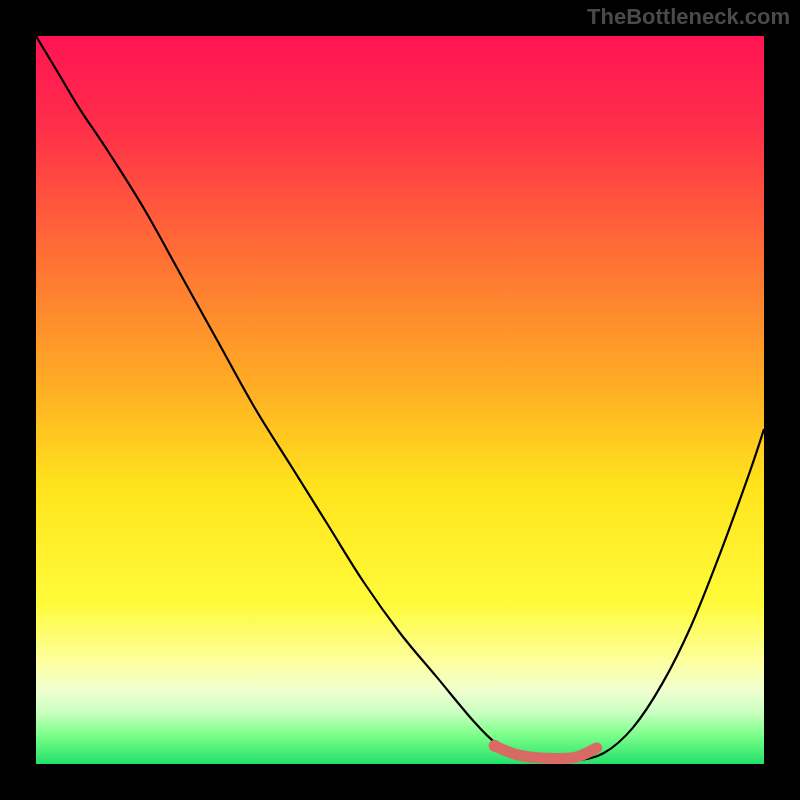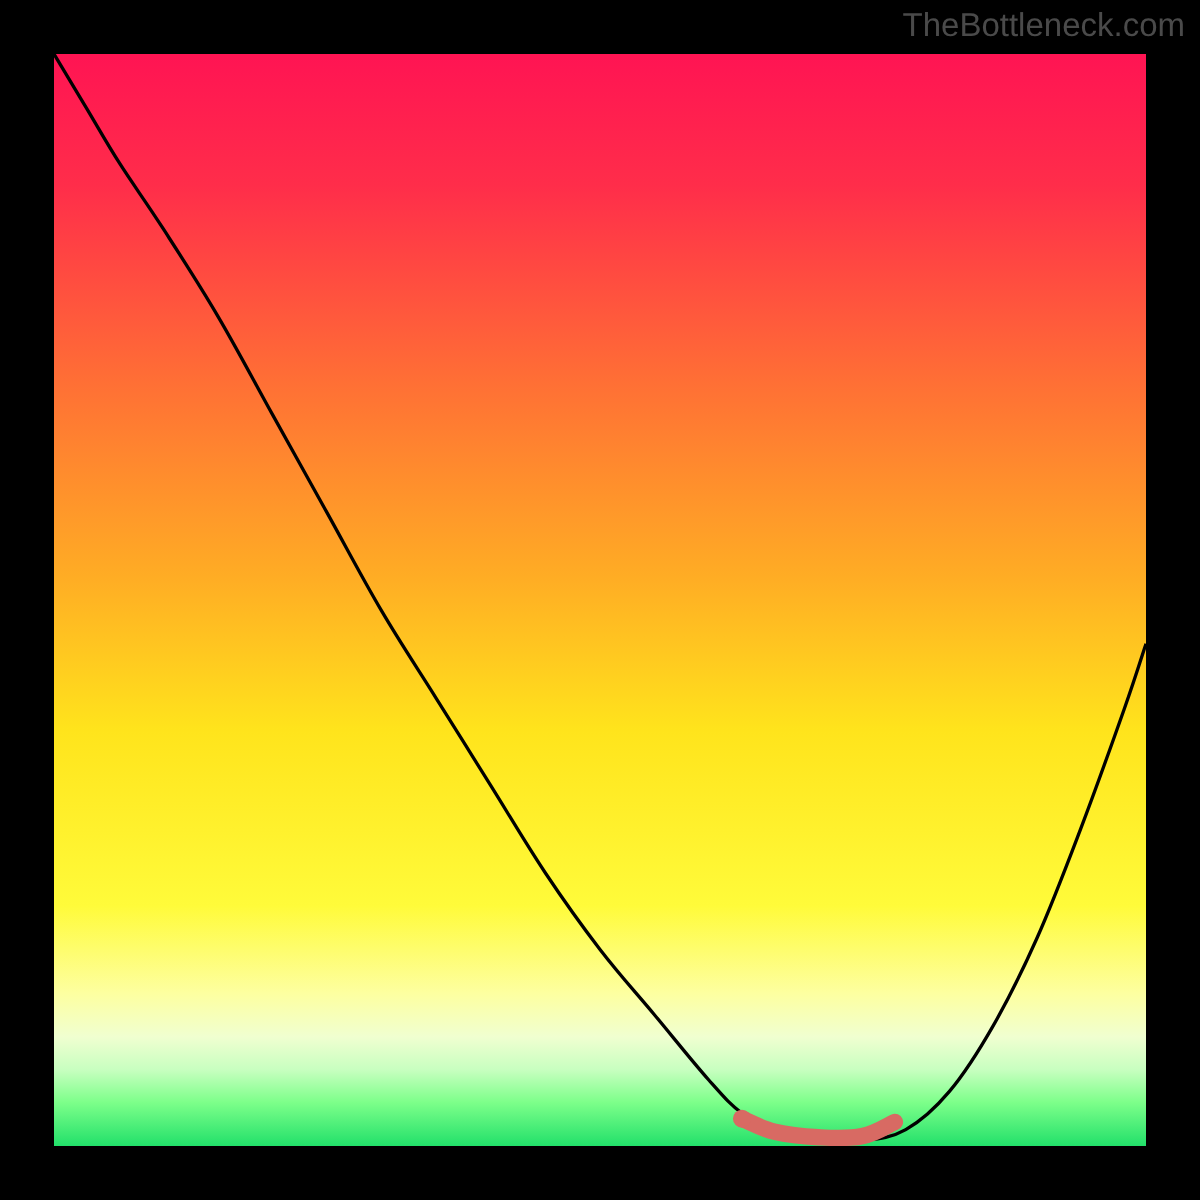--- a/index.html
+++ b/index.html
@@ -10,21 +10,21 @@
     background: #000;
     position: relative;
     font-family: Arial, sans-serif;
   }
   .watermark {
     position: absolute;
     top: 4px;
     right: 10px;
     color: #4a4a4a;
     font-size: 22px;
-    font-weight: normal;
+    font-weight: bold;
     z-index: 10;
   }
   .plot-area {
     position: absolute;
     left: 36px;
     top: 36px;
     width: 728px;
     height: 728px;
     overflow: hidden;
   }

